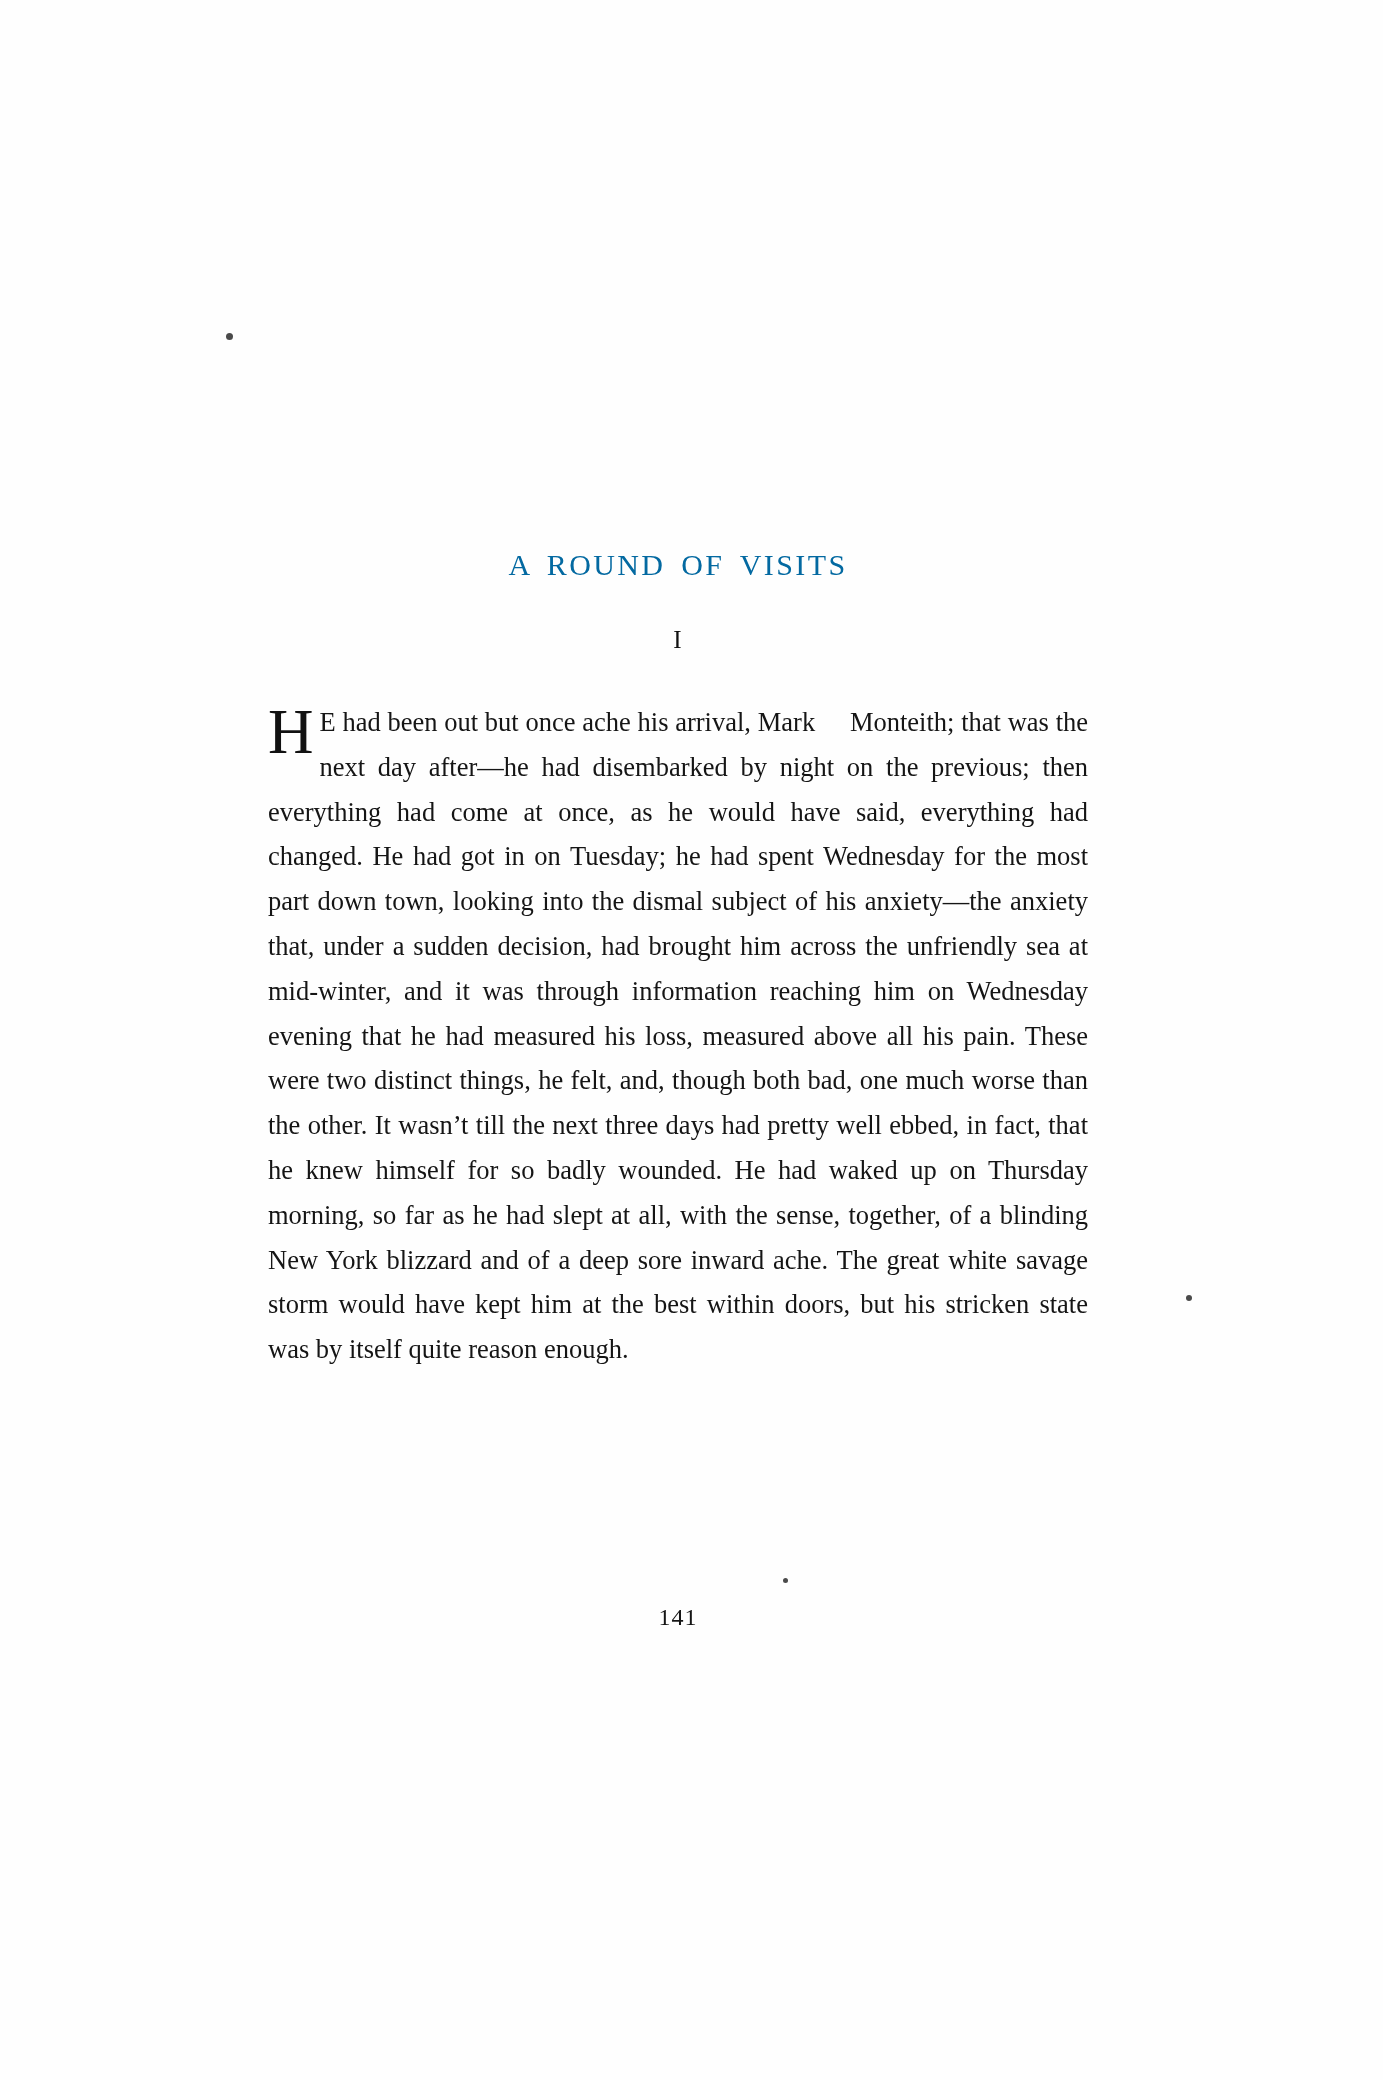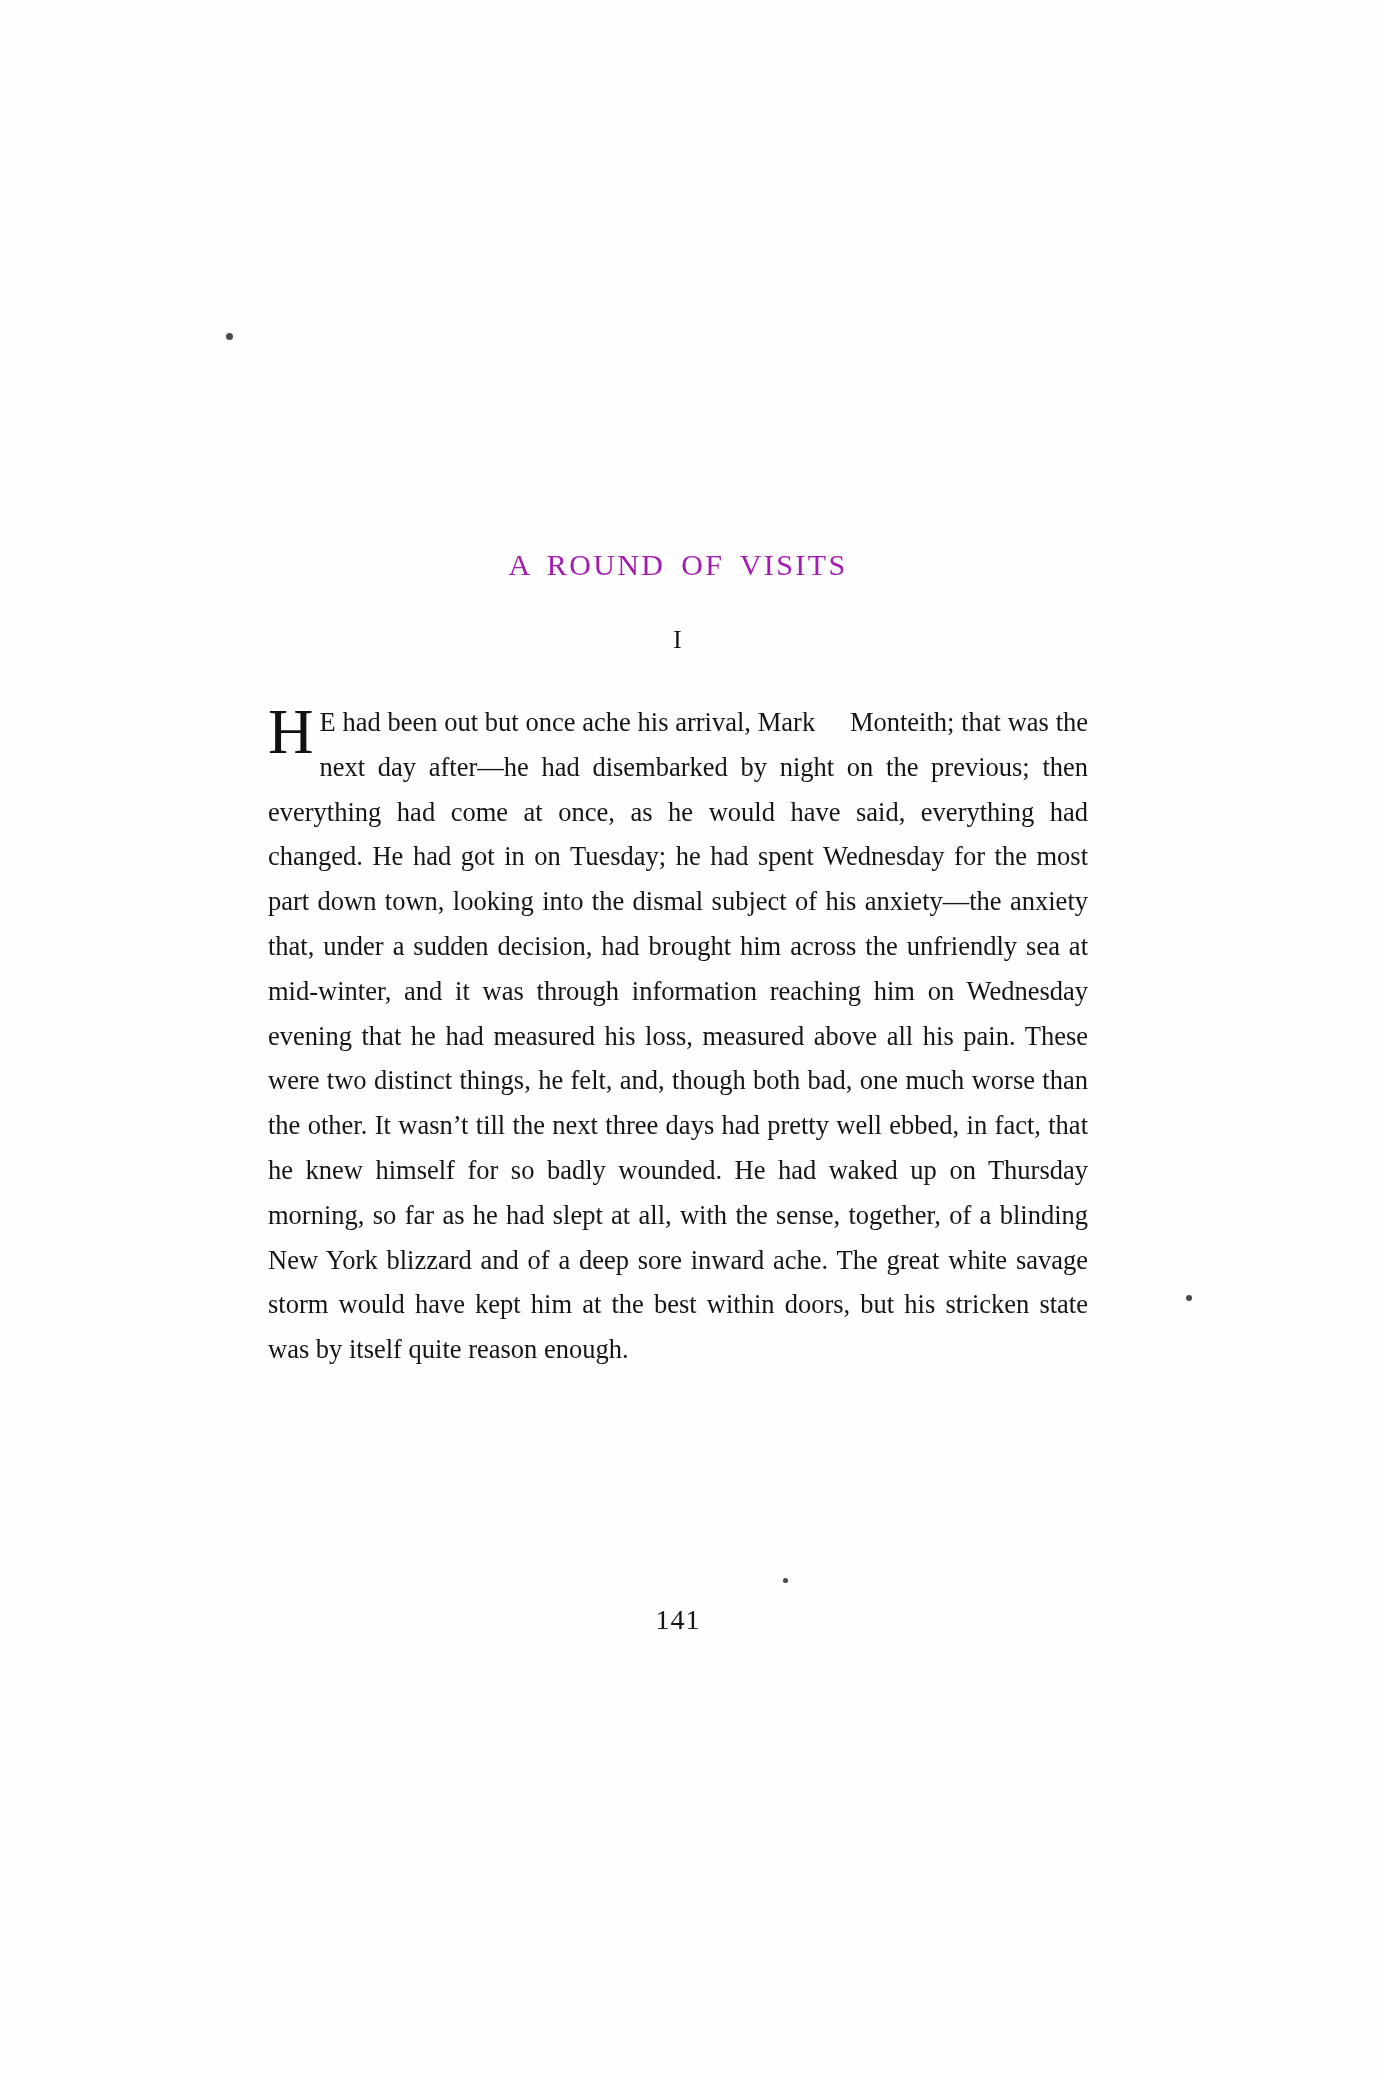--- a/index.html
+++ b/index.html
@@ -38,21 +38,21 @@
     top: 548px;
     width: 820px;
   }
   .chapter-title {
     text-align: center;
     font-size: 30px;
     letter-spacing: 2.4px;
     word-spacing: 6px;
     margin: 0 0 44px 0;
     font-weight: normal;
-    color: #a21caf;
+    color: #0369a1;
   }
   .section-number {
     text-align: center;
     font-size: 25px;
     margin: 0 0 46px 0;
     font-weight: normal;
     letter-spacing: 1px;
     color: #111;
   }
   .body-text {
@@ -79,21 +79,21 @@
   .indent-second {
     display: inline-block;
     width: 28px;
   }
   .page-number {
     position: absolute;
     left: 268px;
     top: 1604px;
     width: 820px;
     text-align: center;
-    font-size: 28px;
+    font-size: 24px;
     letter-spacing: 1px;
     color: #151515;
     font-family: "Liberation Serif", serif;
   }
 </style>
 </head>
 <body>
 
 <div class="page">
 

